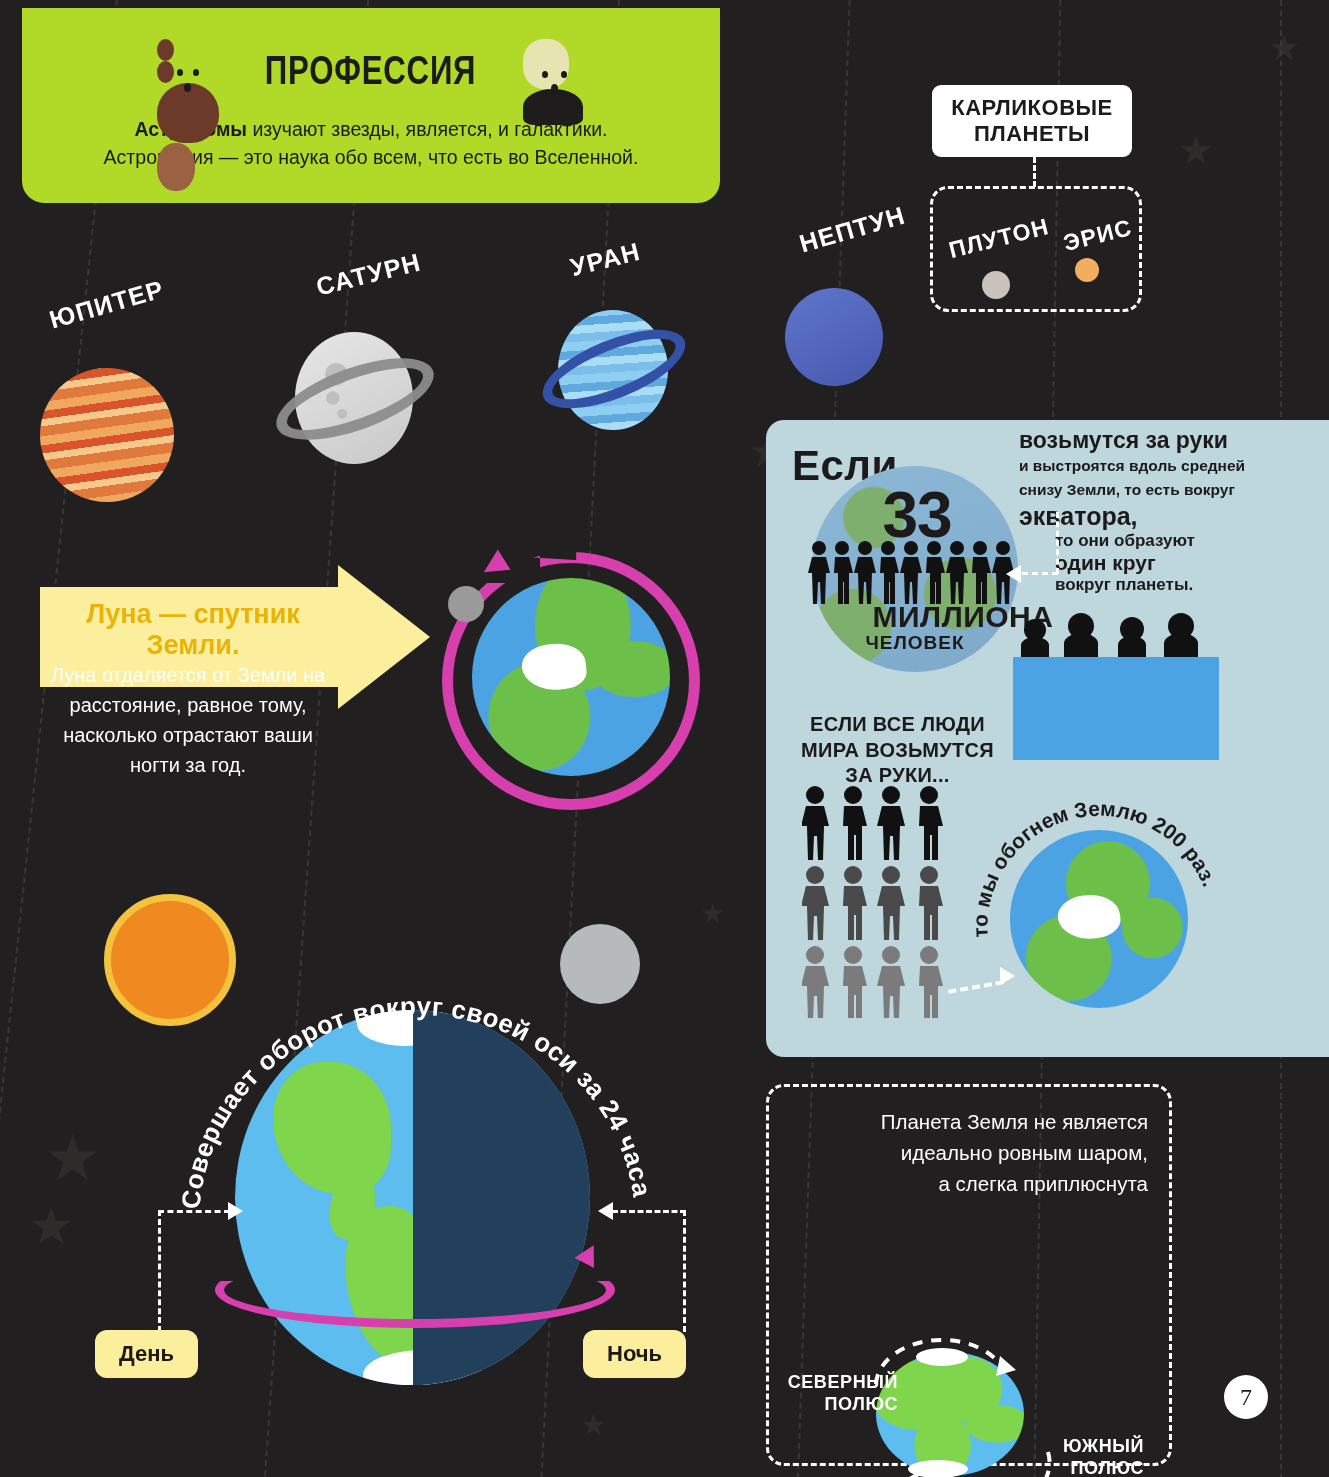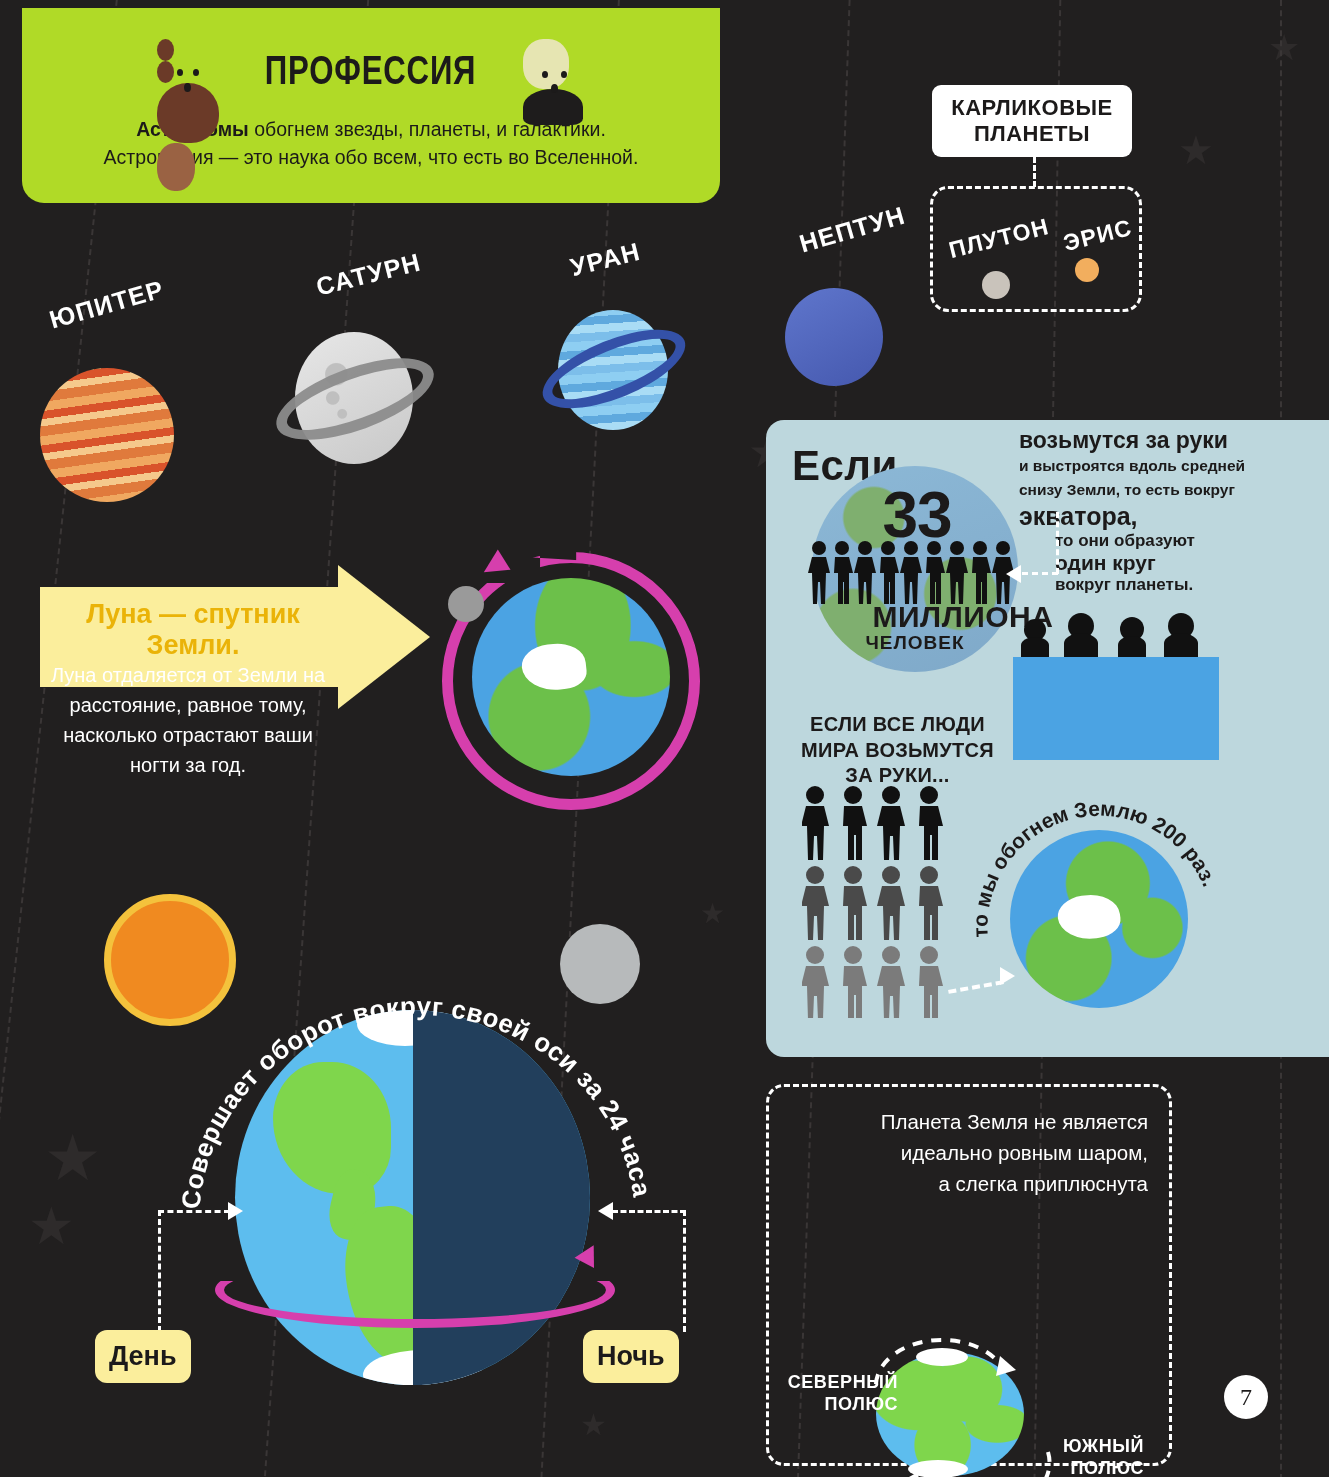--- a/index.html
+++ b/index.html
@@ -62,21 +62,21 @@
   
   .white-tag {
     position:absolute; background:#FFFFFF; border-radius:9px;
     color:#1C1A1A; font-weight:700; text-align:center;
     font-size:22px; line-height:1.18; letter-spacing:.5px;
     padding:10px 16px;
   }
   .yellow-tag {
     position:absolute; background:#FBEE9C; border-radius:12px;
     color:#1C1A1A; font-weight:700; text-align:center;
-    font-size:27px; padding:11px 14px;
+    font-size:22px; padding:11px 24px;
   }
 
   
   .dashed-box { position:absolute; border:3px dashed #FFFFFF; border-radius:18px; }
   .dashed-leader { position:absolute; border-left:3px dashed #FFFFFF; }
 
   
   .planet-label {
     position:absolute; color:#FFFFFF; font-weight:700;
     letter-spacing:1.2px; white-space:nowrap;
@@ -277,21 +277,21 @@
       <div class="face">
         <div class="b-skin"></div>
         <div class="b-hair"></div>
         <div class="eye" style="top:32px; left:19px;"></div>
         <div class="eye" style="top:32px; left:38px;"></div>
         <div class="mouth" style="top:45px; left:28px;"></div>
       </div>
     </div>
     <div class="prof-body">
       <div class="prof-line">
-        <b>Астрономы</b><span> обогнем звезды, планеты, и галактики.</span>
+        <b>Астрономы</b><span> изучают звезды, является, и галактики.</span>
       </div>
       <div class="prof-line">Астрономия — это наука обо всем, что есть во Вселенной.</div>
     </div>
   </div>
 
   <div class="white-tag" style="left:932px; top:85px; width:200px;">
     <div>КАРЛИКОВЫЕ</div>
     <div>ПЛАНЕТЫ</div>
   </div>
   <div class="dashed-leader" style="left:1033px; top:149px; height:38px;"></div>

